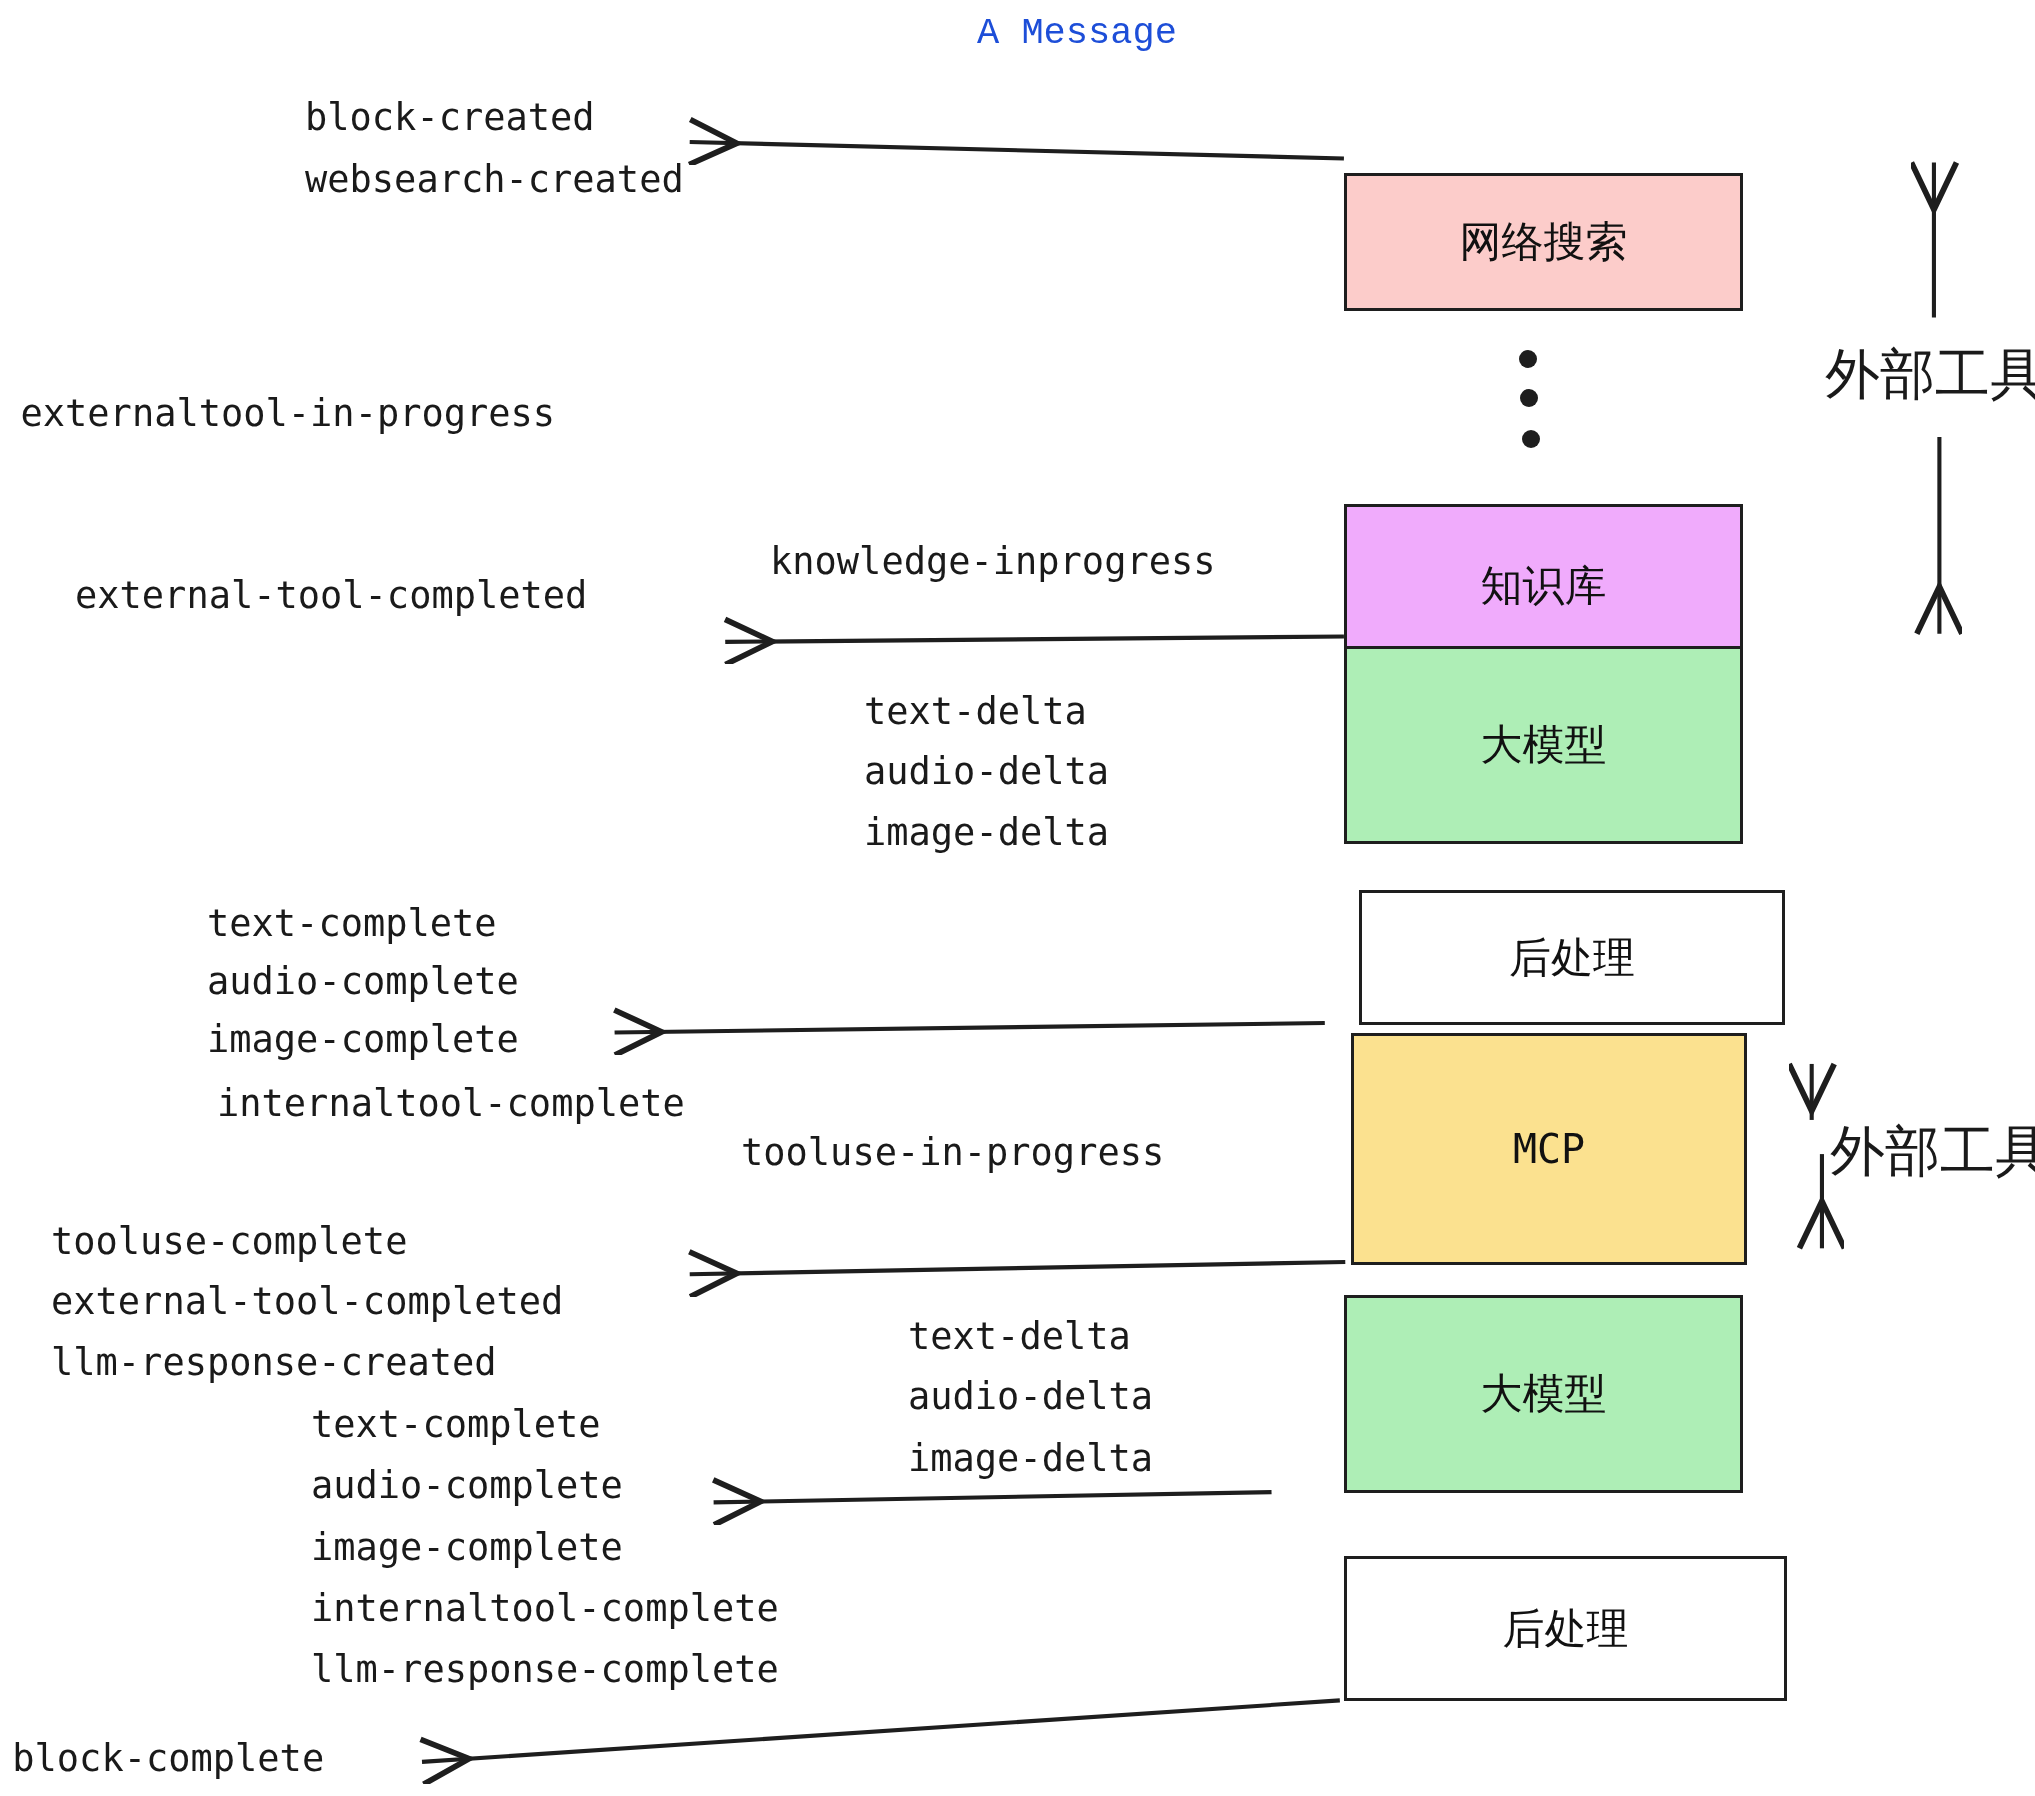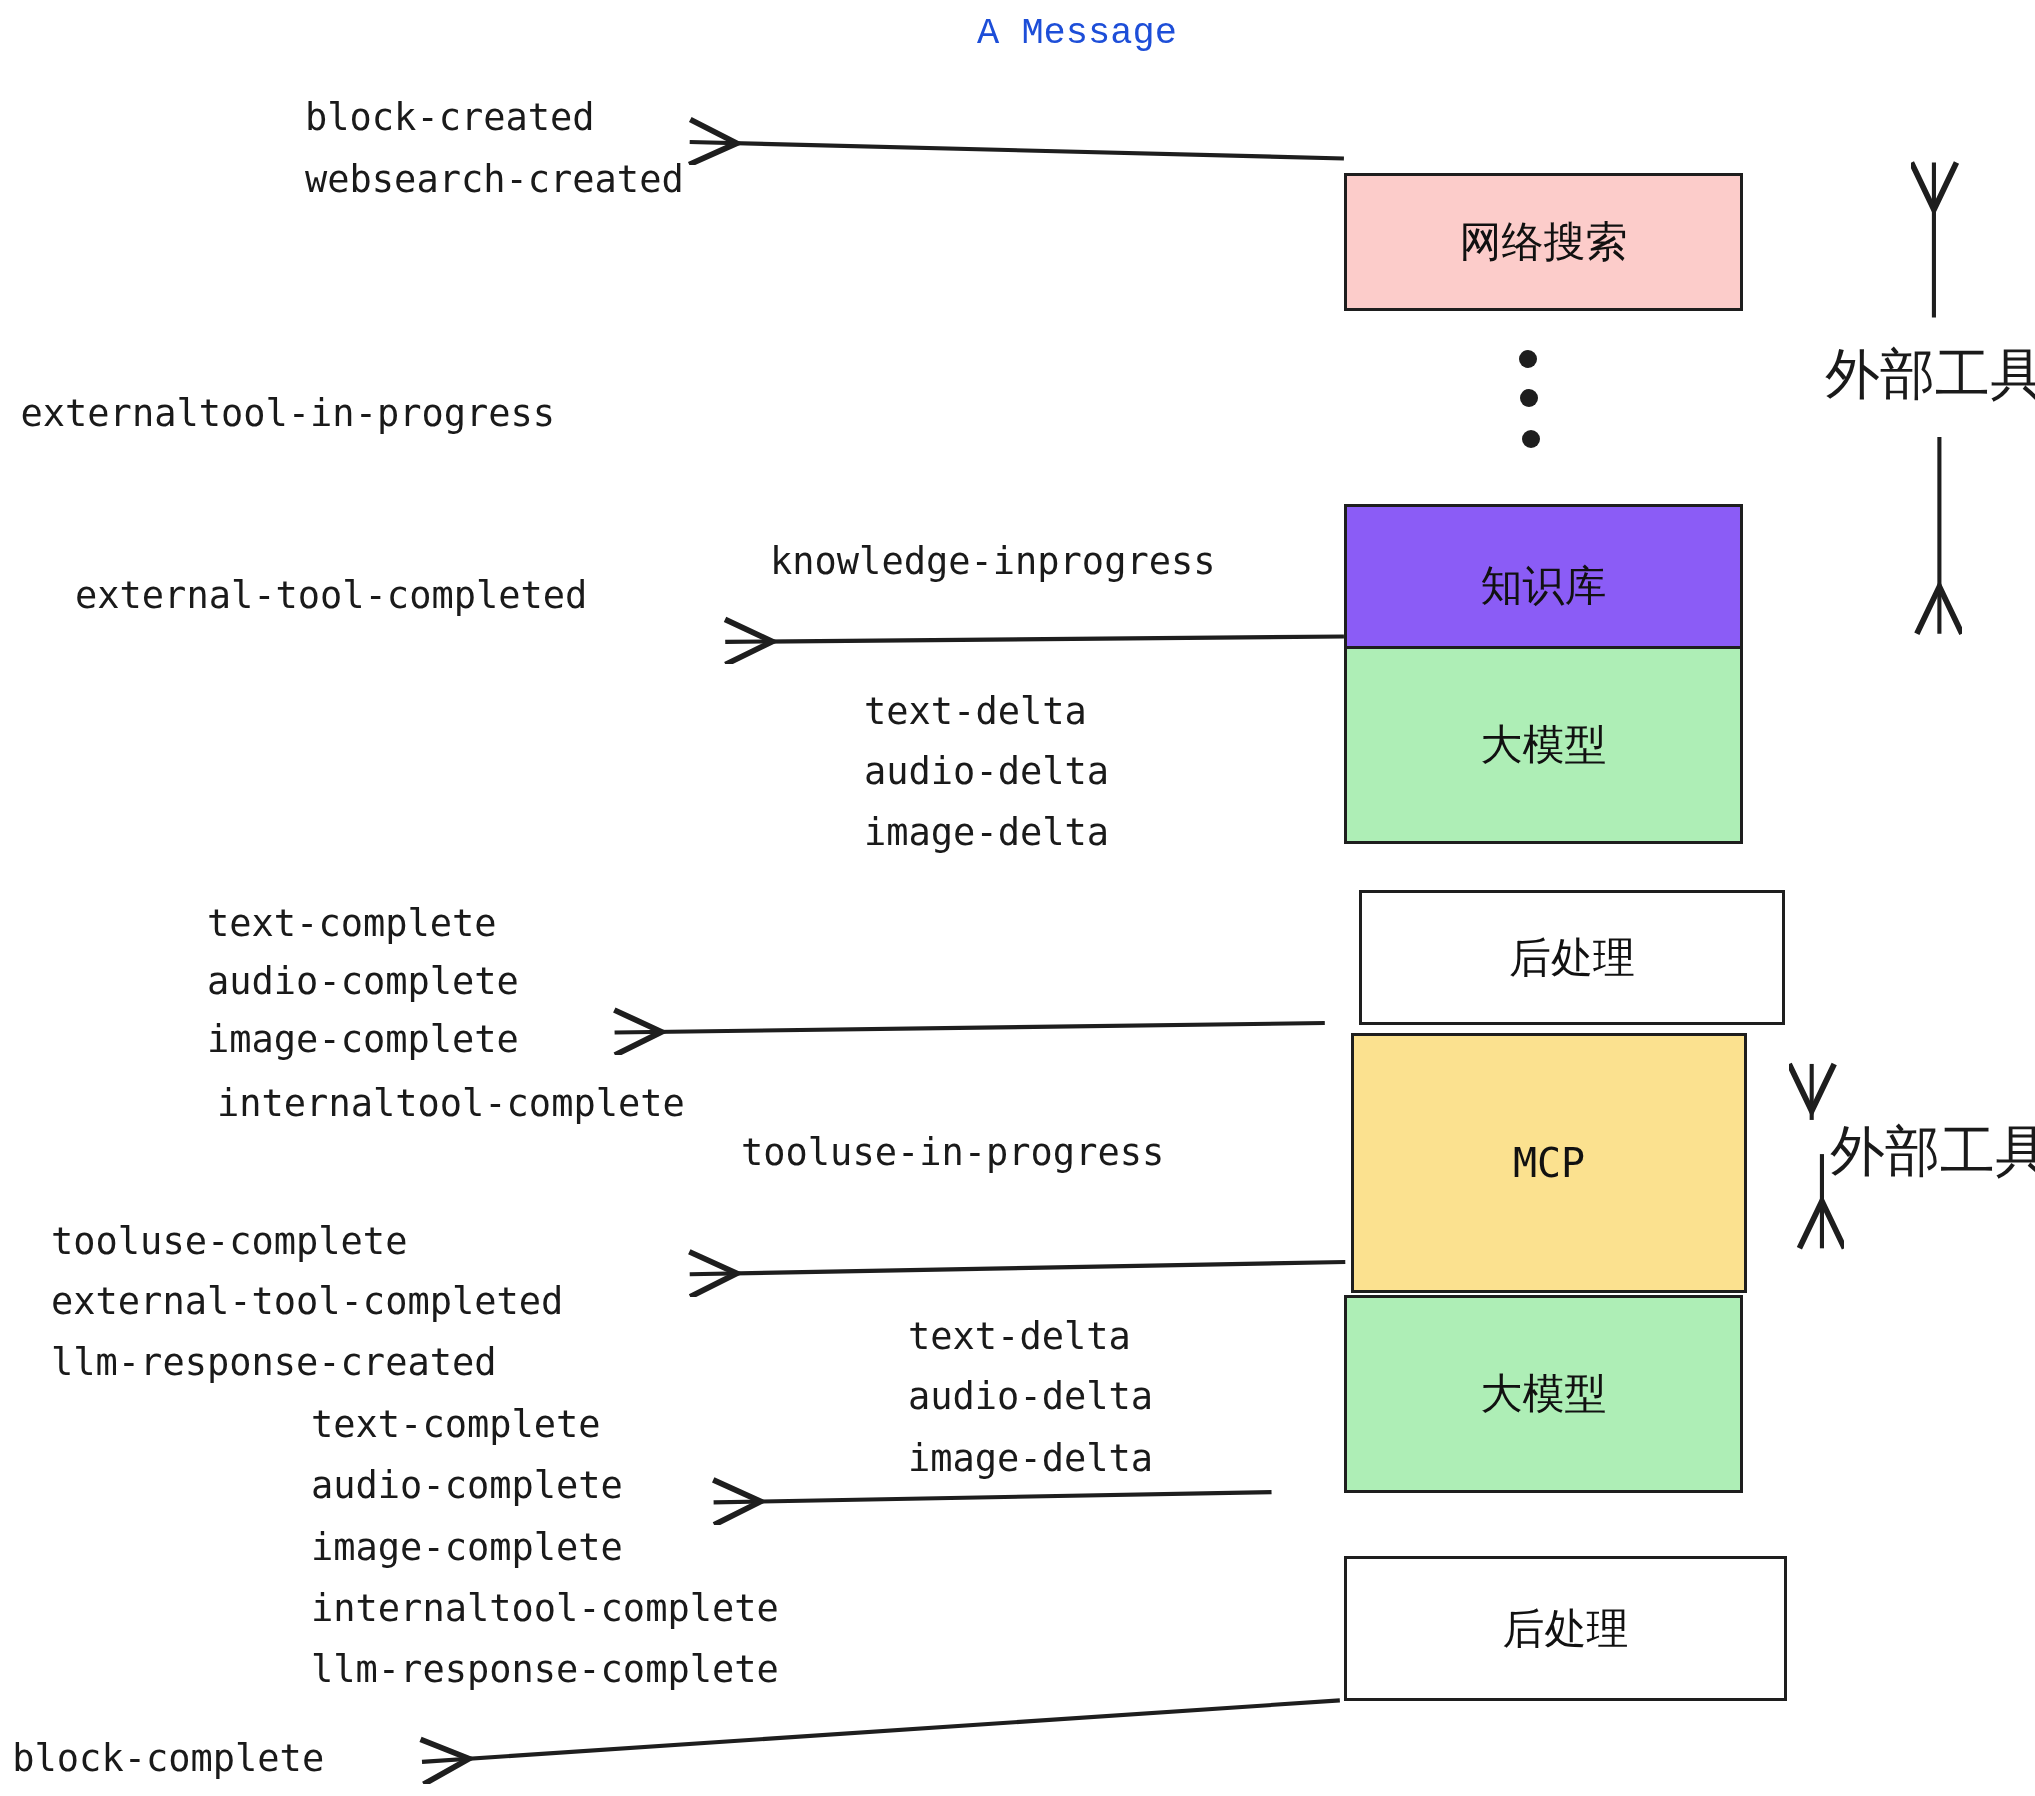--- a/index.html
+++ b/index.html
@@ -102,33 +102,33 @@
     <line x1="2653" y1="1640" x2="2653" y2="1558" stroke="#1e1e1e" stroke-width="6" marker-end="url(#ahv)"></line>
     <line x1="2668" y1="1690" x2="2668" y2="1828" stroke="#1e1e1e" stroke-width="6" marker-end="url(#ahv)"></line>
   </svg>
 
   <div class="title" style="left:977px; top:12.3px;">A Message</div>
 
   <div class="node" style="left:1344px; top:173px; width:399px; height:138px; background:#fcccca;">
     <span>网络搜索</span>
   </div>
 
-  <div class="node" style="left:1344px; top:504px; width:399px; height:163px; background:#8b5cf6;">
+  <div class="node" style="left:1344px; top:504px; width:399px; height:163px; background:#f0abfc;">
     <span>知识库</span>
   </div>
 
   <div class="node" style="left:1344px; top:646px; width:399px; height:198px; background:#aeeeb6;">
     <span>大模型</span>
   </div>
 
   <div class="node" style="left:1359px; top:890px; width:426px; height:135px; background:#ffffff;">
     <span>后处理</span>
   </div>
 
-  <div class="node mono-label" style="left:1351px; top:1033px; width:396px; height:260px; background:#fbe18f;">
+  <div class="node mono-label" style="left:1351px; top:1033px; width:396px; height:232px; background:#fbe18f;">
     <span>MCP</span>
   </div>
 
   <div class="node" style="left:1344px; top:1295px; width:399px; height:198px; background:#aeeeb6;">
     <span>大模型</span>
   </div>
 
   <div class="node" style="left:1344px; top:1556px; width:443px; height:145px; background:#ffffff;">
     <span>后处理</span>
   </div>

